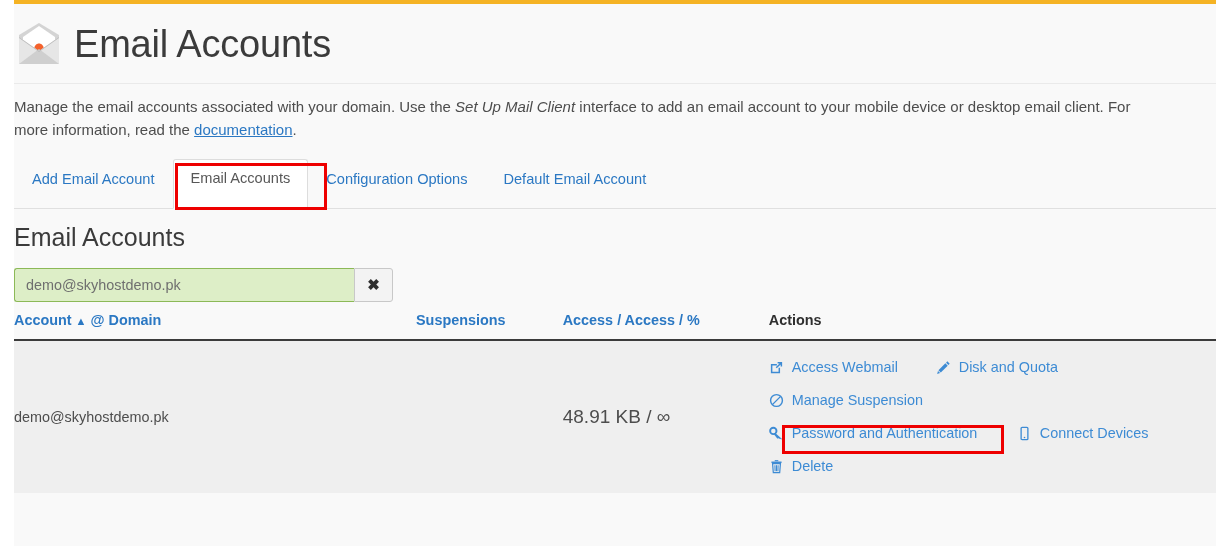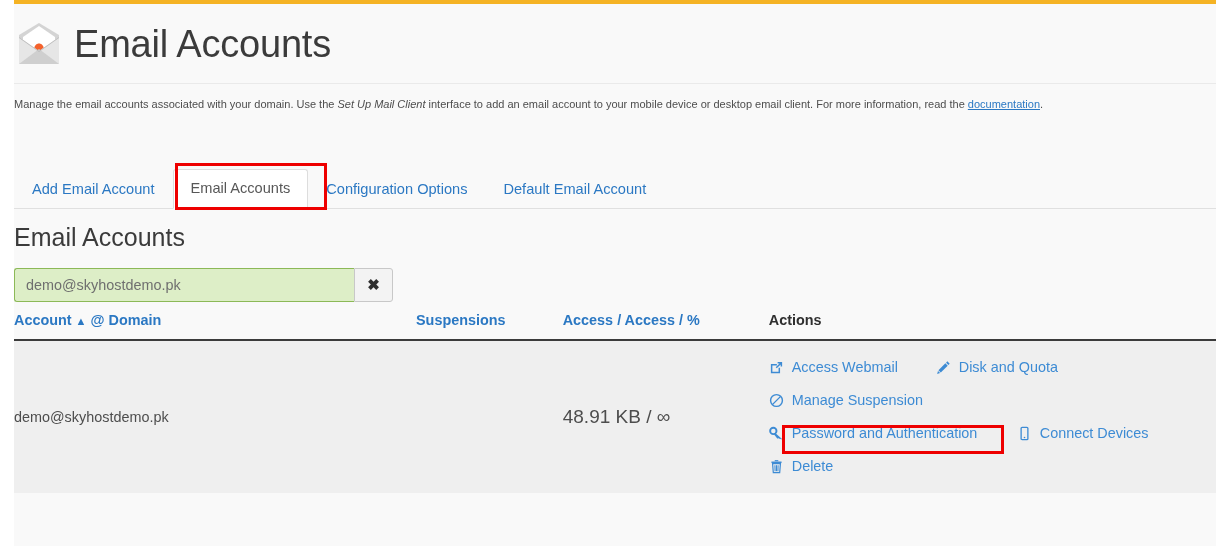--- a/index.html
+++ b/index.html
@@ -64,21 +64,21 @@
     line-height: 1;
     white-space: nowrap;
   }
 
   
   .description {
     position: absolute;
     left: 0;
     top: 96px;
     width: 1140px;
-    font-size: 11px;
+    font-size: 15px;
     line-height: 1.52;
     color: #4d4d4d;
   }
   .description em { font-style: italic; }
   .description a {
     color: #2b78c3;
     text-decoration: underline;
   }
 
   
@@ -88,21 +88,21 @@
     top: 163px;
     width: 1202px;
     height: 46px;
     border-bottom: 1px solid #e0e0e0;
     display: flex;
     align-items: flex-end;
   }
   .tab {
     font-size: 14.6px;
     color: #2b78c3;
-    padding: 10px 17px 11px 17px;
+    padding: 10px 17px 21px 17px;
     line-height: 1.15;
     white-space: nowrap;
     border: 1px solid transparent;
     border-bottom: none;
     position: relative;
     top: 1px;
     cursor: pointer;
   }
   .tab.active {
     color: #575757;

